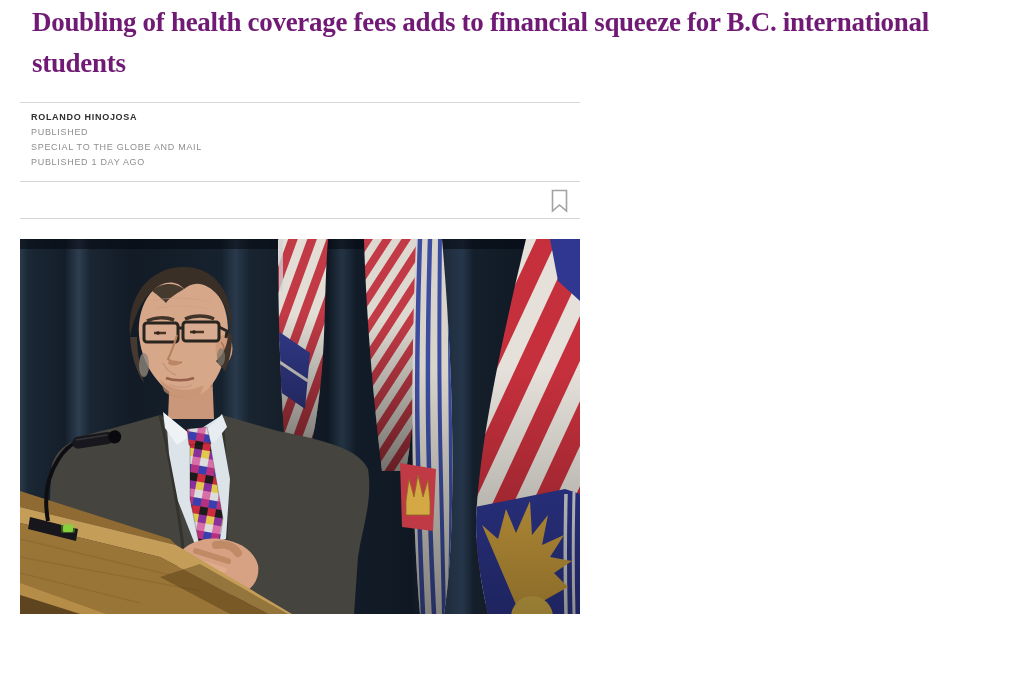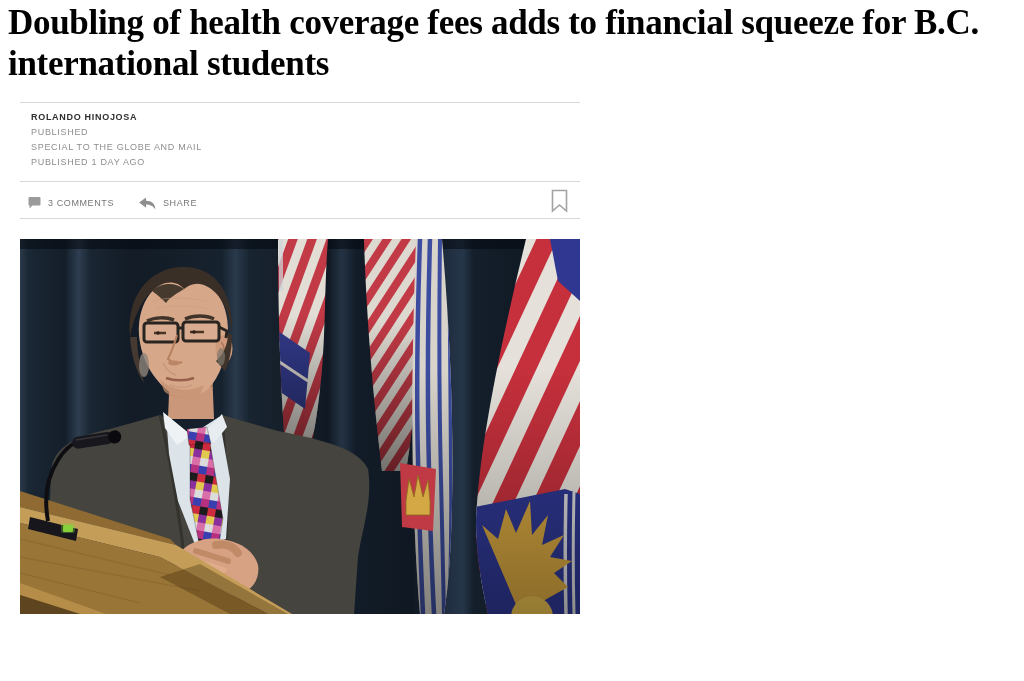--- a/index.html
+++ b/index.html
@@ -2,23 +2,23 @@
 <html><head>
 <meta charset="utf-8">
 <style>
   * { margin:0; padding:0; box-sizing:border-box; }
   html,body { background:#ffffff; }
   .page {
     position:relative; width:1024px; height:681px; background:#fff;
     font-family:"Liberation Sans", sans-serif; overflow:hidden;
   }
   .headline {
-    position:absolute; left:8px; top:2px; width:992px;
+    position:absolute; left:32px; top:2px; width:992px;
     font-family:"Liberation Serif", serif; font-weight:bold;
-    font-size:35px; line-height:41px; letter-spacing:-0.3px; color:#000000;
+    font-size:27px; line-height:41px; letter-spacing:-0.3px; color:#701a75;
   }
   .rule { position:absolute; left:20px; width:560px; height:1px; background:#d8d8d8; }
   .rule1 { top:102px; }
   .rule2 { top:181px; }
   .rule3 { top:218px; }
   .byline { position:absolute; left:31px; top:110px; }
   .byline div { font-size:9px; line-height:15px; letter-spacing:0.7px; color:#8e8e8e; }
   .byline .author { color:#2f2f2f; font-weight:bold; }
   .actions { position:absolute; left:28px; top:190px; height:26px; display:flex; align-items:center; gap:24px; }
   .action-btn { display:flex; align-items:center; gap:7px; background:none; border:none; cursor:pointer; padding:0; }
@@ -38,34 +38,20 @@
 
   <div class="byline">
     <div class="author">ROLANDO HINOJOSA</div>
     <div>PUBLISHED</div>
     <div>SPECIAL TO THE GLOBE AND MAIL</div>
     <div>PUBLISHED 1 DAY AGO</div>
   </div>
 
   <div class="rule rule2"></div>
 
-  <div class="actions">
-    <button class="action-btn">
-      <svg width="13" height="12" viewBox="0 0 13 12">
-        <path d="M0.5 1 A1 1 0 0 1 1.5 0 L11.5 0 A1 1 0 0 1 12.5 1 L12.5 7.5 A1 1 0 0 1 11.5 8.5 L4.5 8.5 L1.5 11.5 L1.5 8.5 A1 1 0 0 1 0.5 7.5 Z" fill="#9b9b9b"></path>
-      </svg>
-      <span>3 COMMENTS</span>
-    </button>
-    <button class="action-btn">
-      <svg width="18" height="13" viewBox="0 0 19 14">
-        <path d="M8.5 0.5 L1 6 L8.5 11.5 L8.5 8 C13 8 16 9.5 18.5 13.5 C18.5 7 14.5 4 8.5 4 Z" fill="#8f8f8f"></path>
-      </svg>
-      <span>SHARE</span>
-    </button>
-  </div>
   <button class="bookmark-btn">
     <svg width="17" height="24" viewBox="0 0 17 24">
       <path d="M1.5 1.5 H15.5 V22 L8.5 16 L1.5 22 Z" fill="none" stroke="#a3a3a3" stroke-width="1.6"></path>
     </svg>
   </button>
 
   <div class="rule rule3"></div>
 
   <figure class="photo-fig">
     <svg class="photo-svg" viewBox="0 0 560 375" preserveAspectRatio="none">

